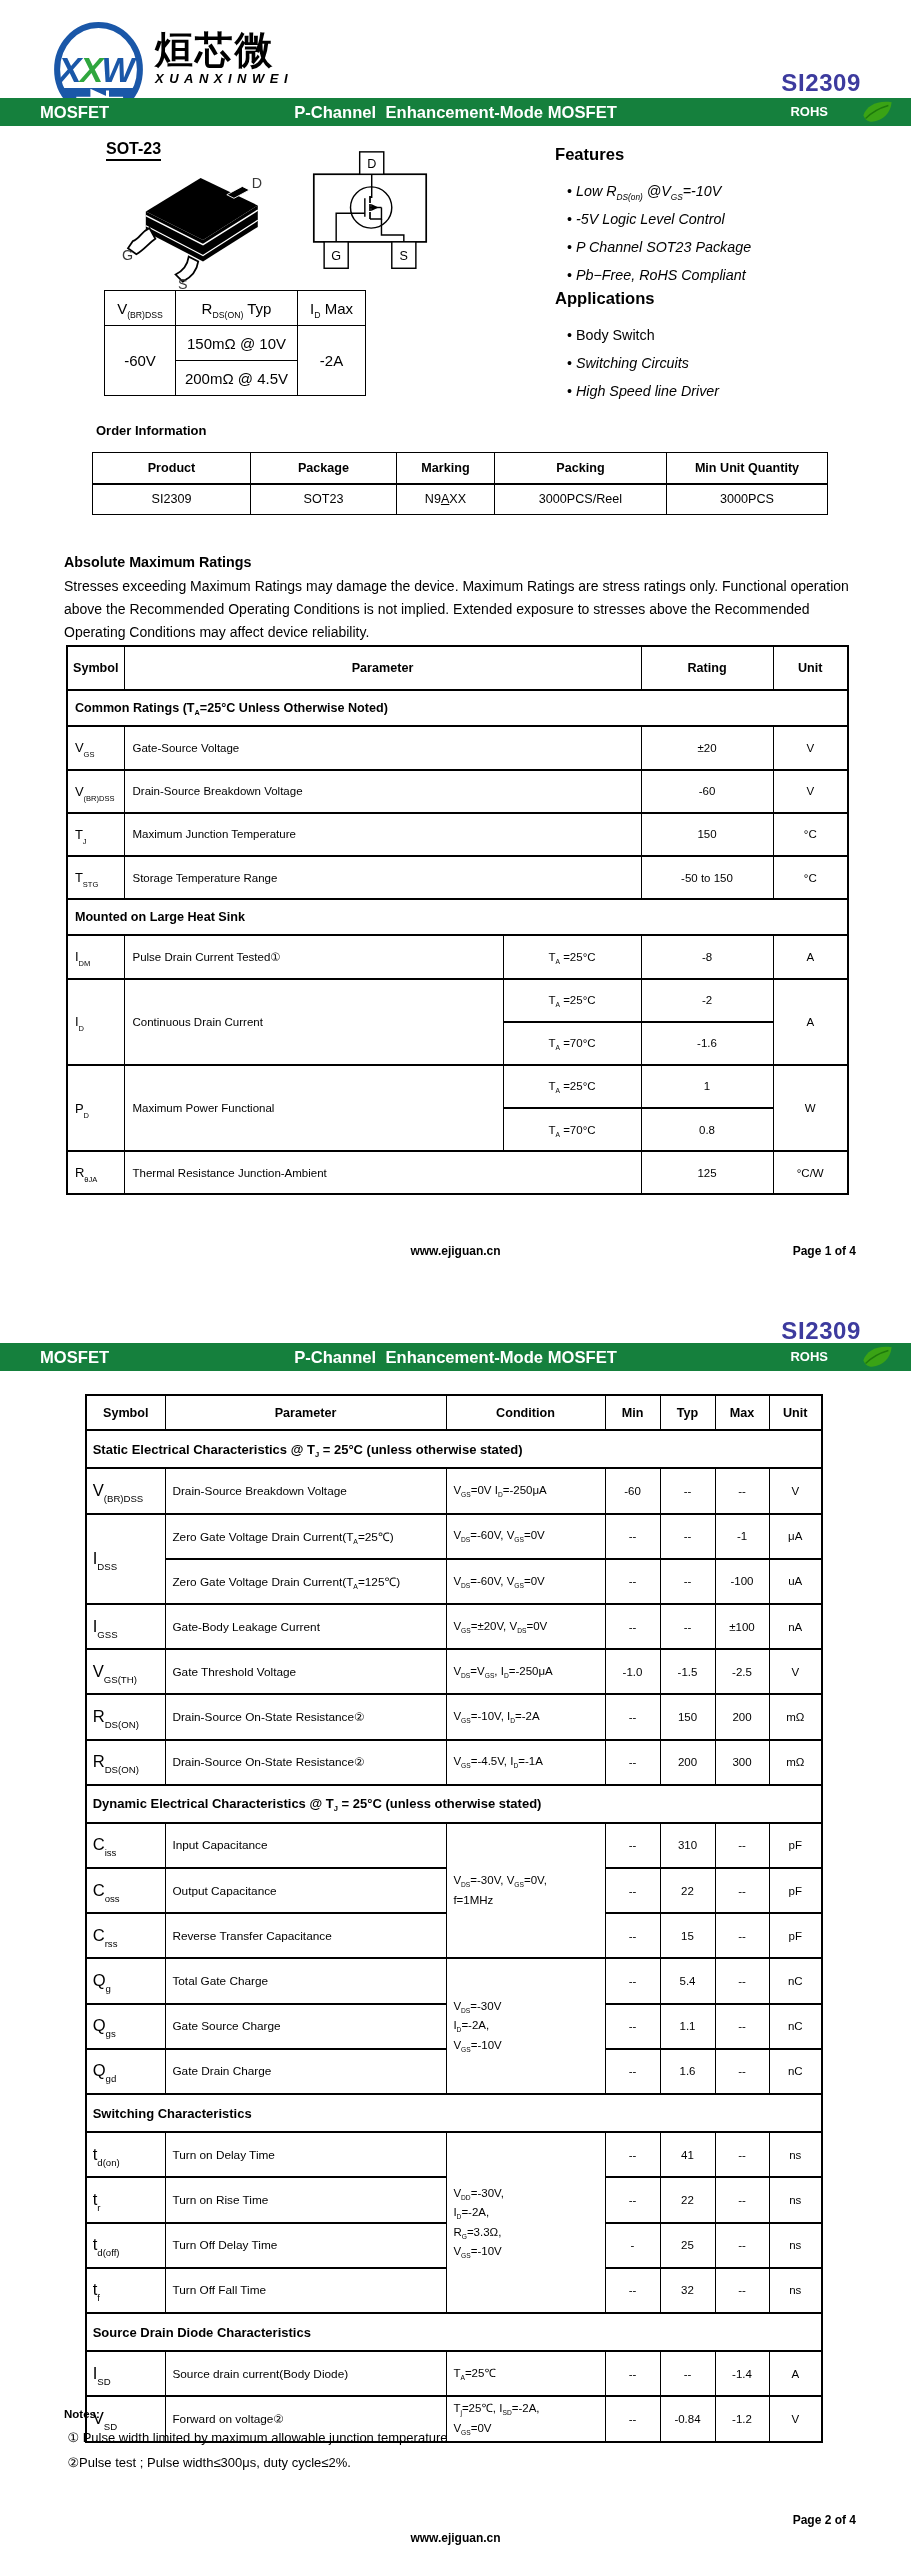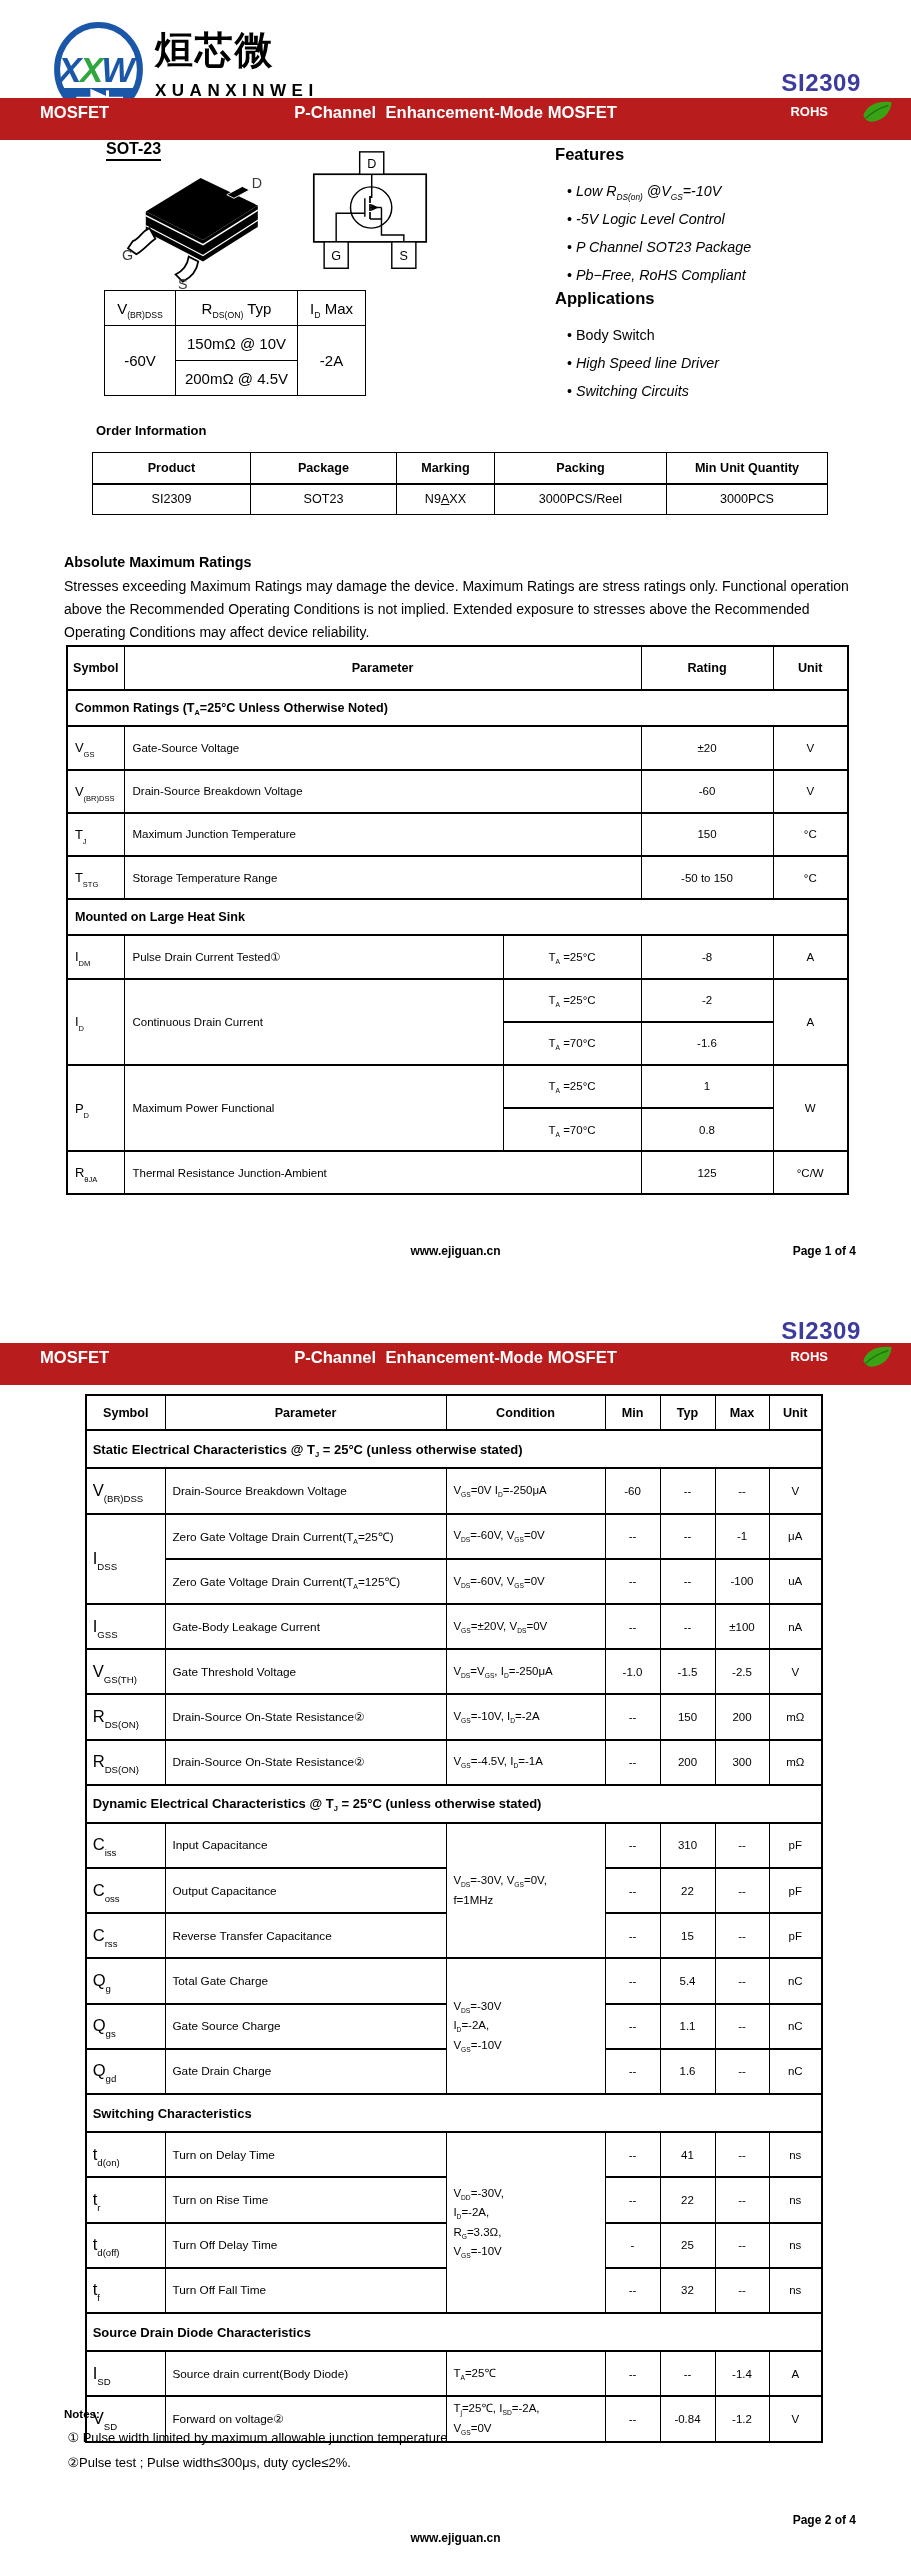--- a/index.html
+++ b/index.html
@@ -5,33 +5,33 @@
   html,body{margin:0;padding:0;background:#fff;}
   body{width:911px;height:2576px;position:relative;font-family:"Liberation Sans",sans-serif;color:#000;}
   .abs{position:absolute;}
   sub{font-size:0.58em;vertical-align:-0.45em;line-height:0;}
   .ul{text-decoration:underline;}
 
   
   .doctitle{font-size:24px;font-weight:bold;color:#3d3b9e;letter-spacing:0.6px;}
   #p1-title{top:69px;right:50px;}
   #p2-title{top:1317px;right:50px;}
-  .banner{left:0;width:911px;height:42px;background:#b91c1c;}
+  .banner{left:0;width:911px;height:28px;background:#15803d;}
   #p1-banner{top:98px;}
   #p2-banner{top:1343px;}
   .banner span{position:absolute;color:#fff;font-weight:bold;}
   .b-left{left:40px;top:4.6px;font-size:16.6px;}
   .b-center{left:0;width:100%;text-align:center;top:4.6px;font-size:16.6px;white-space:pre;}
   .b-rohs{right:83px;top:6.3px;font-size:13px;}
   .b-leaf{position:absolute;right:17px;top:0.6px;}
 
   #p1-logo{left:53px;top:22px;}
   #p1-logoname{left:155px;top:30px;}
   .cn{font-size:38px;font-weight:bold;letter-spacing:1.7px;line-height:40px;}
-  .latin{font-size:17px;letter-spacing:5.5px;margin-top:11px;font-weight:bold;}
+  .latin{font-size:13px;letter-spacing:5.5px;margin-top:1px;font-weight:bold;font-style:italic;}
 
   
   #p1-pkglabel{left:106px;top:140px;}
   .pkg-label{font-size:16px;font-weight:bold;border-bottom:2.3px solid #000;padding-bottom:0.6px;display:inline-block;}
   #p1-photo{left:110px;top:159px;}
   #p1-schem{left:309px;top:149px;}
   #p1-features{left:555px;top:145px;width:338px;}
   #p1-apps{left:555px;top:289px;width:338px;}
   .blk-title{font-size:16.6px;font-weight:bold;margin:0 0 5.7px 0;}
   ul.blist{list-style:none;margin:12px;padding:0;}
@@ -197,22 +197,22 @@
           <td>200mΩ @ 4.5V</td>
         </tr>
       </tbody>
   </table>
 </div>
 
 <div class="abs" id="p1-apps">
   <div class="blk-title">Applications</div>
   <ul class="blist">
       <li>Body Switch</li>
+      <li class="it">Switching Circuits</li>
       <li class="it">High Speed line Driver</li>
-      <li class="it">Switching Circuits</li>
     </ul>
 </div>
 
 <div class="abs h-sec" id="p1-orderhead">Order Information</div>
 <div class="abs" id="p1-order">
   <table class="t-order">
     <colgroup>
         <col style="width:158px">
         <col style="width:146px">
         <col style="width:98px">

